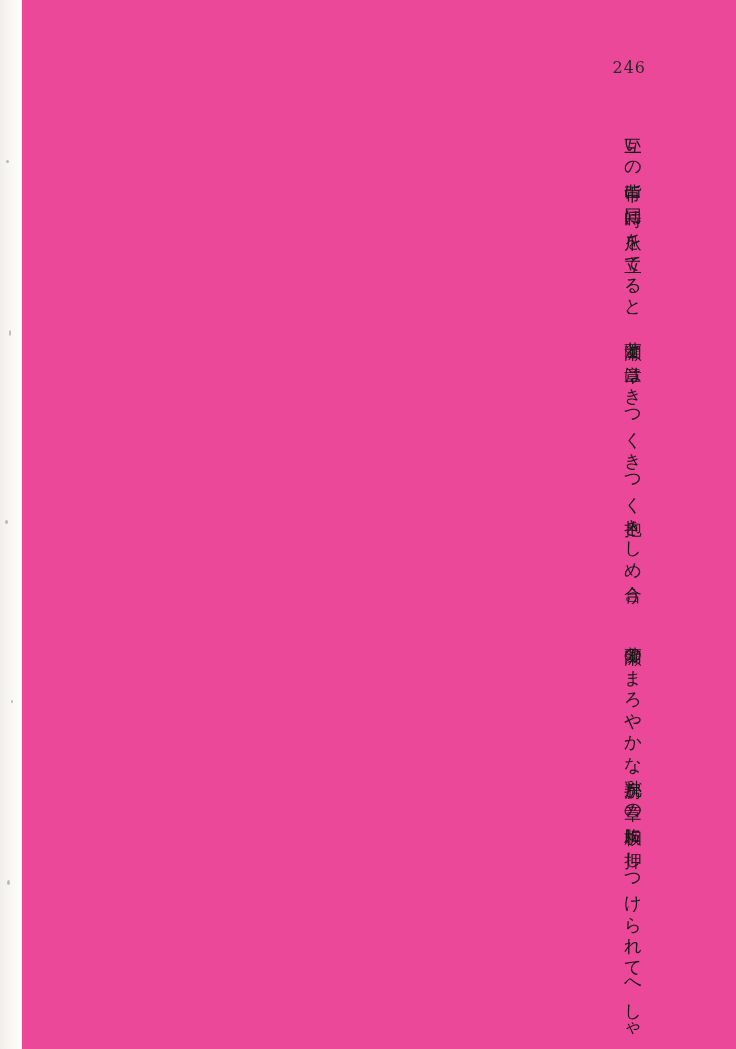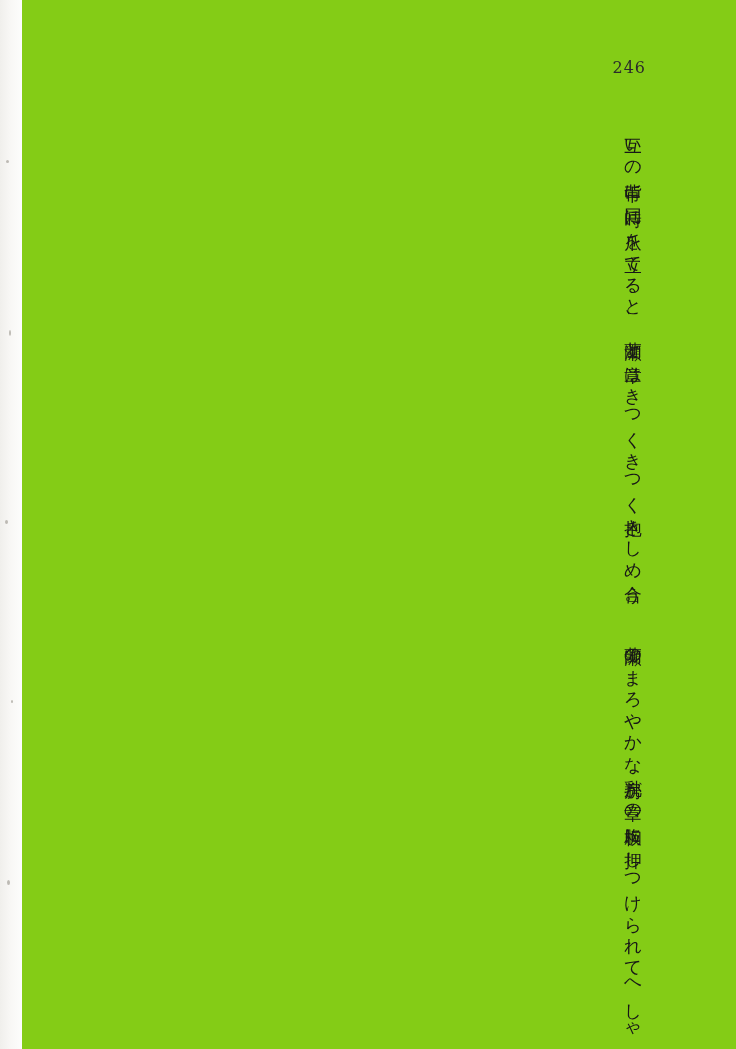--- a/index.html
+++ b/index.html
@@ -12,21 +12,21 @@
     height: 1049px;
     overflow: hidden;
     font-family: "DejaVu Serif", "Liberation Serif", serif;
     color: #1a1a1a;
   }
 
   #page {
     position: relative;
     width: 736px;
     height: 1049px;
-    background: #84cc16;
+    background: #ec4899;
   }
 
   
   .scan-edge {
     position: absolute;
     left: 0;
     top: 0;
     width: 22px;
     height: 100%;
     background: linear-gradient(to right, #f0efec 0%, #f8f7f5 45%, #fdfdfc 100%);

